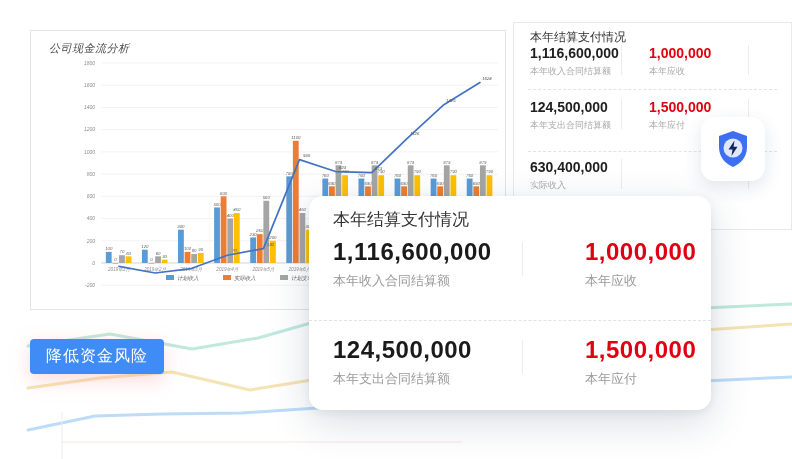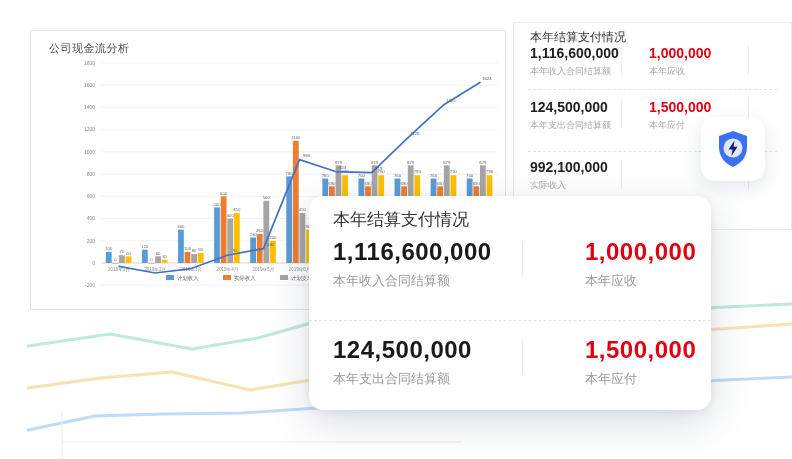--- a/index.html
+++ b/index.html
@@ -8,21 +8,21 @@
     font-family:"Liberation Sans",sans-serif;position:relative;
   }
   .stage{position:absolute;inset:0;width:792px;height:459px;}
 
   
   .bg-decor{position:absolute;left:0;top:0;width:792px;height:459px;z-index:0;}
 
   
   .chart-panel{
     position:absolute;left:30px;top:30px;width:476px;height:280px;
-    background:#fff;border:1px solid #e3e3e3;z-index:10;box-sizing:border-box;
+    background:#fff;border:1px solid #e3e3e3;z-index:10;box-sizing:border-box;font-style:italic;
   }
   .chart-panel .panel-title{
     position:absolute;left:18px;top:10px;font-size:11px;color:#4a4a4a;letter-spacing:.5px;
   }
   .chart-panel svg{position:absolute;left:0;top:0;}
   svg text{font-family:"Liberation Sans",sans-serif;}
 
   
   .side-panel{
     position:absolute;left:513px;top:22px;width:279px;height:208px;
@@ -233,21 +233,21 @@
 
     <div class="sp-val" style="left:16px;top:76px;">124,500,000</div>
     <div class="sp-label" style="left:16px;top:96px;">本年支出合同结算额</div>
     <div class="sp-vdiv" style="left:107px;top:76px;"></div>
     <div class="sp-val red" style="left:135px;top:76px;">1,500,000</div>
     <div class="sp-label" style="left:135px;top:96px;">本年应付</div>
     <div class="sp-vdiv" style="left:234px;top:76px;"></div>
 
     <div class="sp-dash" style="top:128px;"></div>
 
-    <div class="sp-val" style="left:16px;top:136px;">992,100,000</div>
+    <div class="sp-val" style="left:16px;top:136px;">630,400,000</div>
     <div class="sp-label" style="left:16px;top:156px;">实际收入</div>
     <div class="sp-vdiv" style="left:107px;top:136px;"></div>
     <div class="sp-vdiv" style="left:234px;top:136px;"></div>
   </div>
 
   <div class="shield-card">
     <svg width="44" height="44" viewBox="0 0 44 44">
       <path d="M22 4 L36 9 V20 C36 30 30 36.5 22 40 C14 36.5 8 30 8 20 V9 Z" fill="#3d6ff2"></path>
       <circle cx="22" cy="21" r="9.5" fill="#dfe7fb"></circle>
       <path d="M23.5 13.5 L17.5 22.5 L21.5 22.5 L20.5 29 L26.5 19.8 L22.6 19.8 Z" fill="#16245c"></path>
@@ -265,14 +265,15 @@
 
     <div class="pp-dash"></div>
 
     <div class="pp-val" style="left:24px;top:140px;">124,500,000</div>
     <div class="pp-label" style="left:24px;top:174px;">本年支出合同结算额</div>
     <div class="pp-vdiv" style="top:144px;"></div>
     <div class="pp-val red" style="left:276px;top:140px;">1,500,000</div>
     <div class="pp-label" style="left:276px;top:174px;">本年应付</div>
   </div>
 
+  <div class="risk-badge">降低资金风险</div>
 
 </div>
 
 </body></html>

